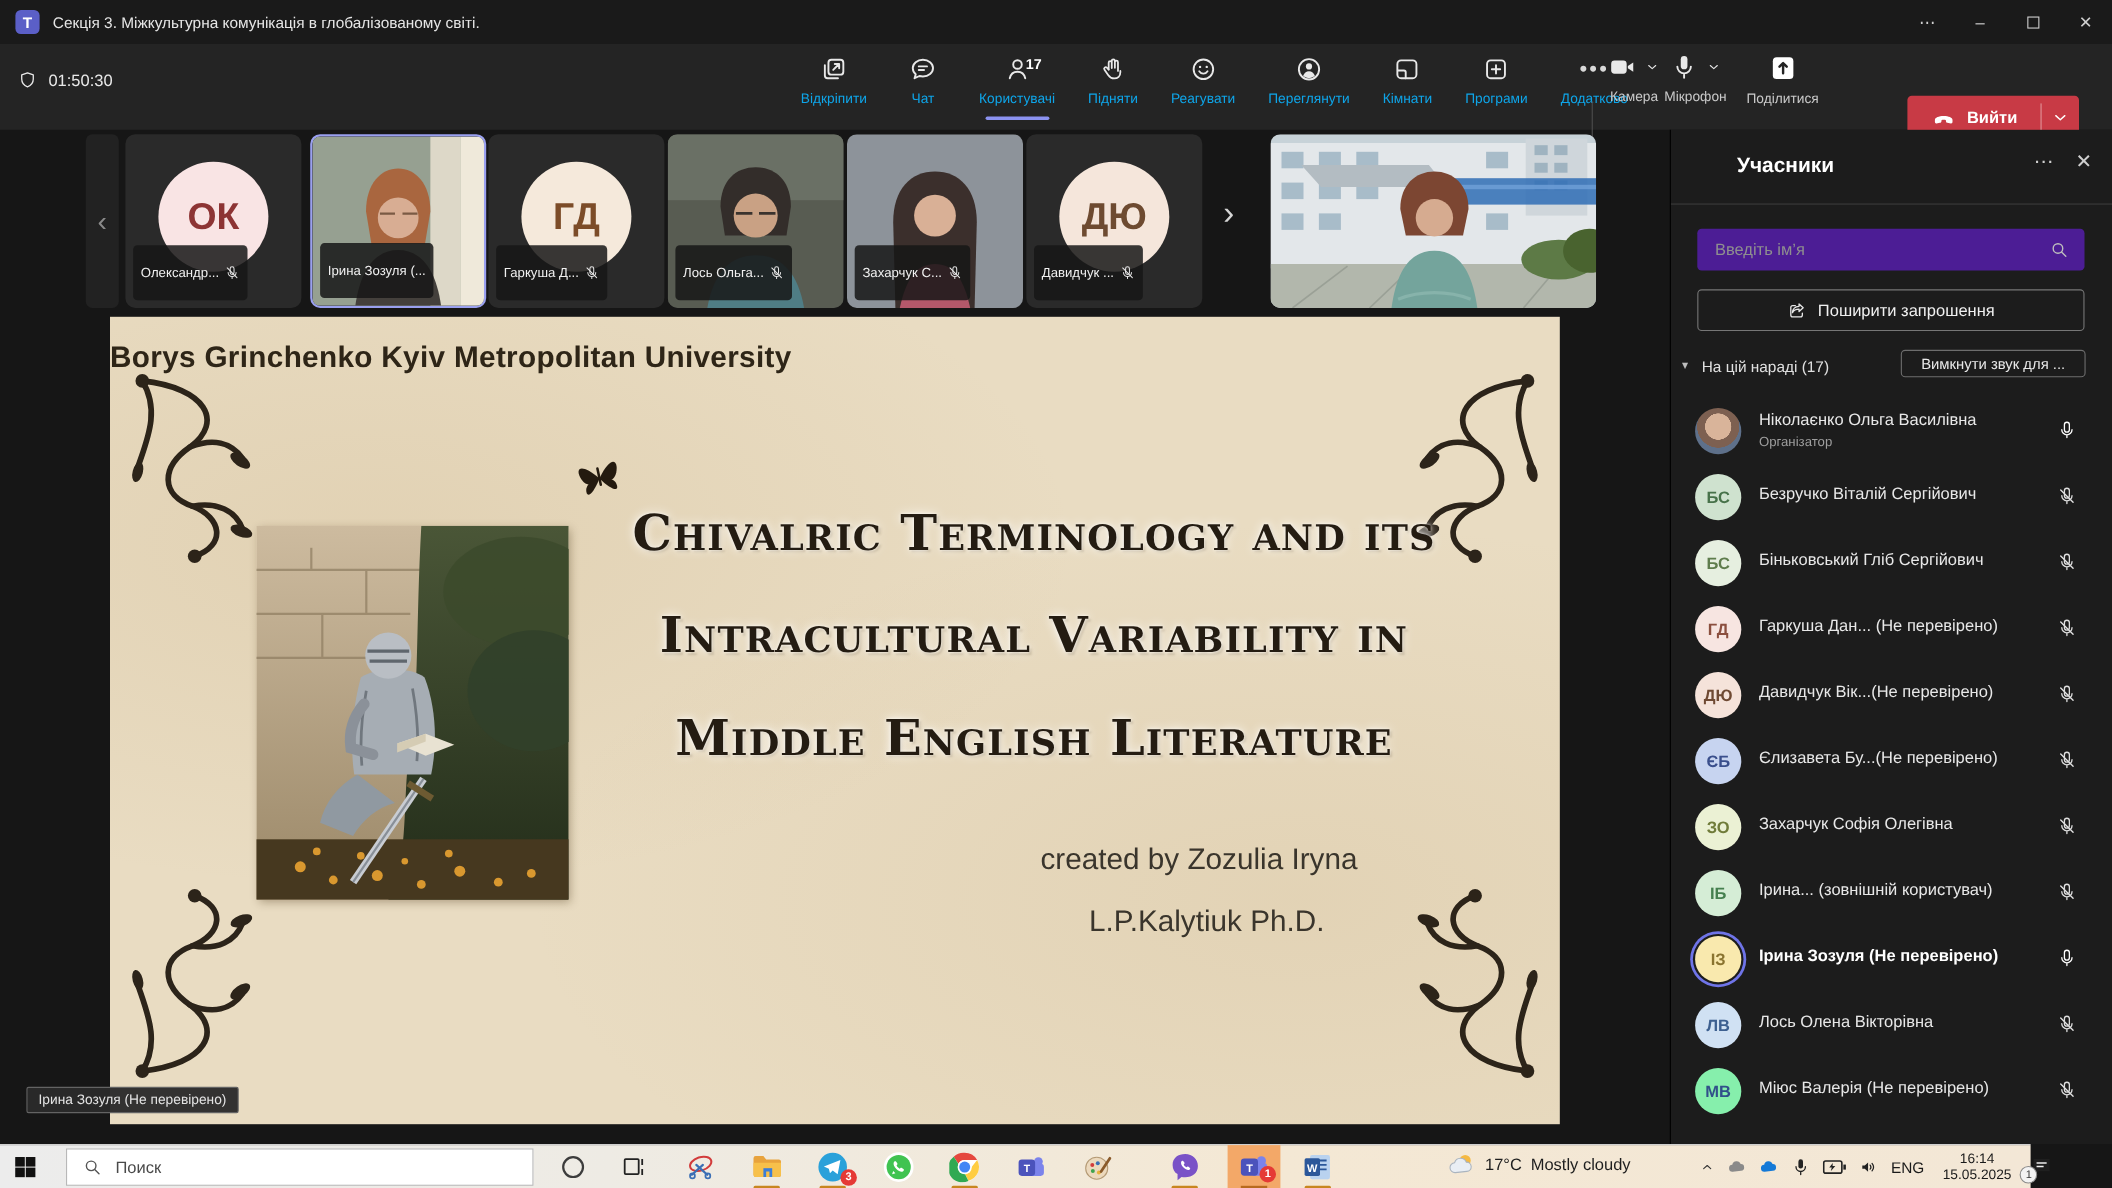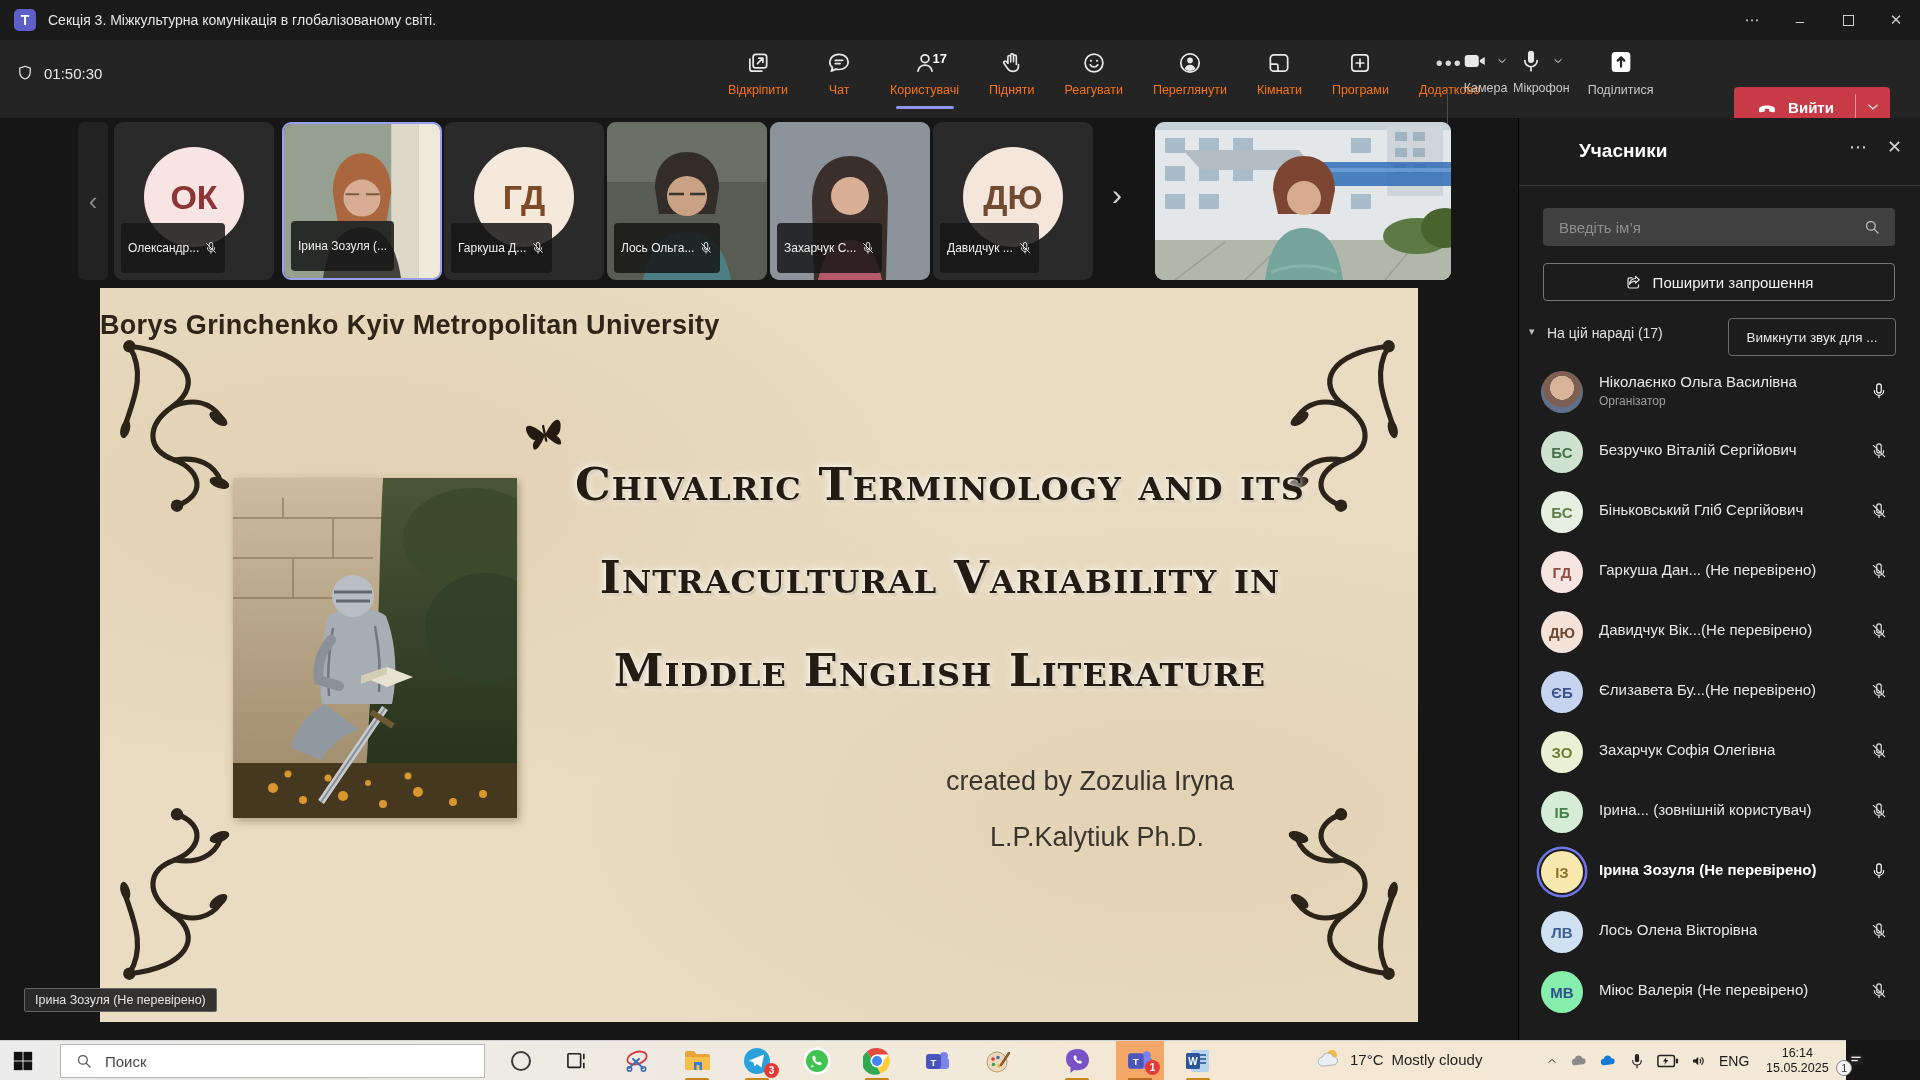--- a/index.html
+++ b/index.html
@@ -12,21 +12,21 @@
   .tb-title { color:#e6e6e6; font-size:14px; margin-left:12px; }
   .win-controls { position:absolute; right:0; top:0; height:40px; display:flex; }
   .win-btn { width:48px; height:40px; display:flex; align-items:center; justify-content:center; color:#cfcfcf; font-size:15px; }
   .win-max-box { width:11px; height:11px; border:1.3px solid #cfcfcf; }
 
   
   .toolbar { position:absolute; left:0; top:40px; width:1920px; height:78px; background:#242424; }
   .timer { position:absolute; left:16px; top:24px; display:flex; align-items:center; gap:10px; color:#e8e8e8; font-size:15px; }
   .tb-center { position:absolute; left:726px; top:8px; display:flex; gap:26px; }
   .tb-item { position:relative; display:flex; flex-direction:column; align-items:center; gap:7px; color:#d9d9d9; padding:2px 2px 14px; min-width:46px; }
-  .tb-item .lbl { font-size:12.5px; color:#f97316; white-space:nowrap; }
+  .tb-item .lbl { font-size:12.5px; color:#0ea5e9; white-space:nowrap; }
   .tb-item.active::after { content:""; position:absolute; left:50%; transform:translateX(-50%); bottom:2px; width:58px; height:3px; border-radius:2px; background:#8b92f0; }
   .icon-count { position:absolute; top:3px; left:calc(50% + 8px); color:#fff; font-weight:bold; font-size:13px; }
   .tb-divider { position:absolute; left:1447px; top:52px; width:1px; height:38px; background:#4d4d4d; }
   .tb-av { position:absolute; left:1462px; top:8px; display:flex; gap:4px; }
   .av-item { display:flex; flex-direction:column; align-items:center; gap:7px; color:#e8e8e8; }
   .av-row { display:flex; align-items:center; gap:7px; }
   .av-lbl { font-size:12.5px; color:#c9c9c9; white-space:nowrap; }
   .leave-btn { position:absolute; left:1734px; top:47px; width:156px; height:40px; border-radius:4px; display:flex; align-items:center; color:#fff; }
   .leave-main { flex:1; display:flex; align-items:center; justify-content:center; gap:9px; font-size:15px; font-weight:bold; }
   .leave-sep { width:1px; height:26px; background:rgba(255,255,255,.45); }
@@ -61,28 +61,28 @@
   .sl-sup { position:absolute; left:797px; top:530px; width:400px; text-align:center; font-size:27px; line-height:38px; color:#3a352c; }
   .corner { position:absolute; width:126px; height:176px; opacity:.92; }
   .knight { position:absolute; left:133px; top:190px; width:284px; height:340px; box-shadow:2px 3px 8px rgba(60,40,10,.35); }
   .butterfly { position:absolute; left:422px; top:124px; width:46px; height:46px; transform:rotate(-12deg); }
 
   
   .panel { position:absolute; left:1518px; top:118px; width:402px; height:922px; background:#1c1c1c; border-left:1px solid #000; }
   .p-header { position:absolute; left:0; top:0; width:100%; height:68px; border-bottom:1px solid #3a3a3a; }
   .p-title { position:absolute; left:24px; top:22px; color:#fff; font-size:19px; font-weight:bold;margin-left:36px; }
   .p-hicons { position:absolute; right:18px; top:18px; display:flex; gap:20px; color:#cfcfcf; font-size:18px; }
-  .p-search { position:absolute; left:24px; top:90px; width:352px; height:38px; background:#404040; border:none; border-radius:4px; color:#e6e6e6; font-size:15px; padding:0 57px 0 16px; font-family:"Liberation Sans",sans-serif; }
+  .p-search { position:absolute; left:24px; top:90px; width:352px; height:38px; background:#4c1d95; border:none; border-radius:4px; color:#e6e6e6; font-size:15px; padding:0 57px 0 16px; font-family:"Liberation Sans",sans-serif; }
   .p-search::placeholder { color:#8f8f8f; }
   .p-search-ic { position:absolute; left:344px; top:100px; color:#bdbdbd; }
   .p-invite { position:absolute; left:24px; top:145px; width:352px; height:38px; background:transparent; border:1px solid #767676; border-radius:4px; color:#f0f0f0; font-size:15px; display:flex; align-items:center; justify-content:center; gap:10px; }
   .p-section { position:absolute; left:0; top:200px; width:100%; height:32px; }
   .p-caret { position:absolute; left:10px; top:7px; color:#bdbdbd; font-size:11px; }
   .p-sec-lbl { position:absolute; left:28px; top:7px; color:#e0e0e0; font-size:14px; }
-  .p-muteall { position:absolute; right:24px; top:0; width:168px; height:38px; border:1px solid #6d6d6d; border-radius:4px; background:transparent; color:#e8e8e8; font-size:13.5px; display:flex; align-items:center; justify-content:center; }
+  .p-muteall { position:absolute; right:24px; top:0; width:168px; height:25px; border:1px solid #6d6d6d; border-radius:4px; background:transparent; color:#e8e8e8; font-size:13.5px; display:flex; align-items:center; justify-content:center; }
   .p-row { position:absolute; left:0; width:100%; height:56px; }
   .p-avatar { position:absolute; left:22px; top:7px; width:42px; height:42px; border-radius:50%; display:flex; align-items:center; justify-content:center; font-size:15px; font-weight:bold; }
   .p-avatar.ringed { box-shadow:0 0 0 2px #1c1c1c, 0 0 0 4.5px #6f74e8; }
   .avatar-photo { background:radial-gradient(circle at 50% 40%, #d9b49a 0 36%, #7d6051 37% 58%, #5e708a 59%); }
   .p-name { position:absolute; left:80px; top:17px; width:250px; color:#e8e8e8; font-size:15px; white-space:nowrap; }
   .p-row.has-role .p-name { top:9px; }
   .p-role { position:absolute; left:80px; top:30px; color:#9e9e9e; font-size:12px; }
   .p-name.bold { font-weight:bold; color:#fff; }
   .p-mic { position:absolute; right:32px; top:18px; color:#dedede; }
 

